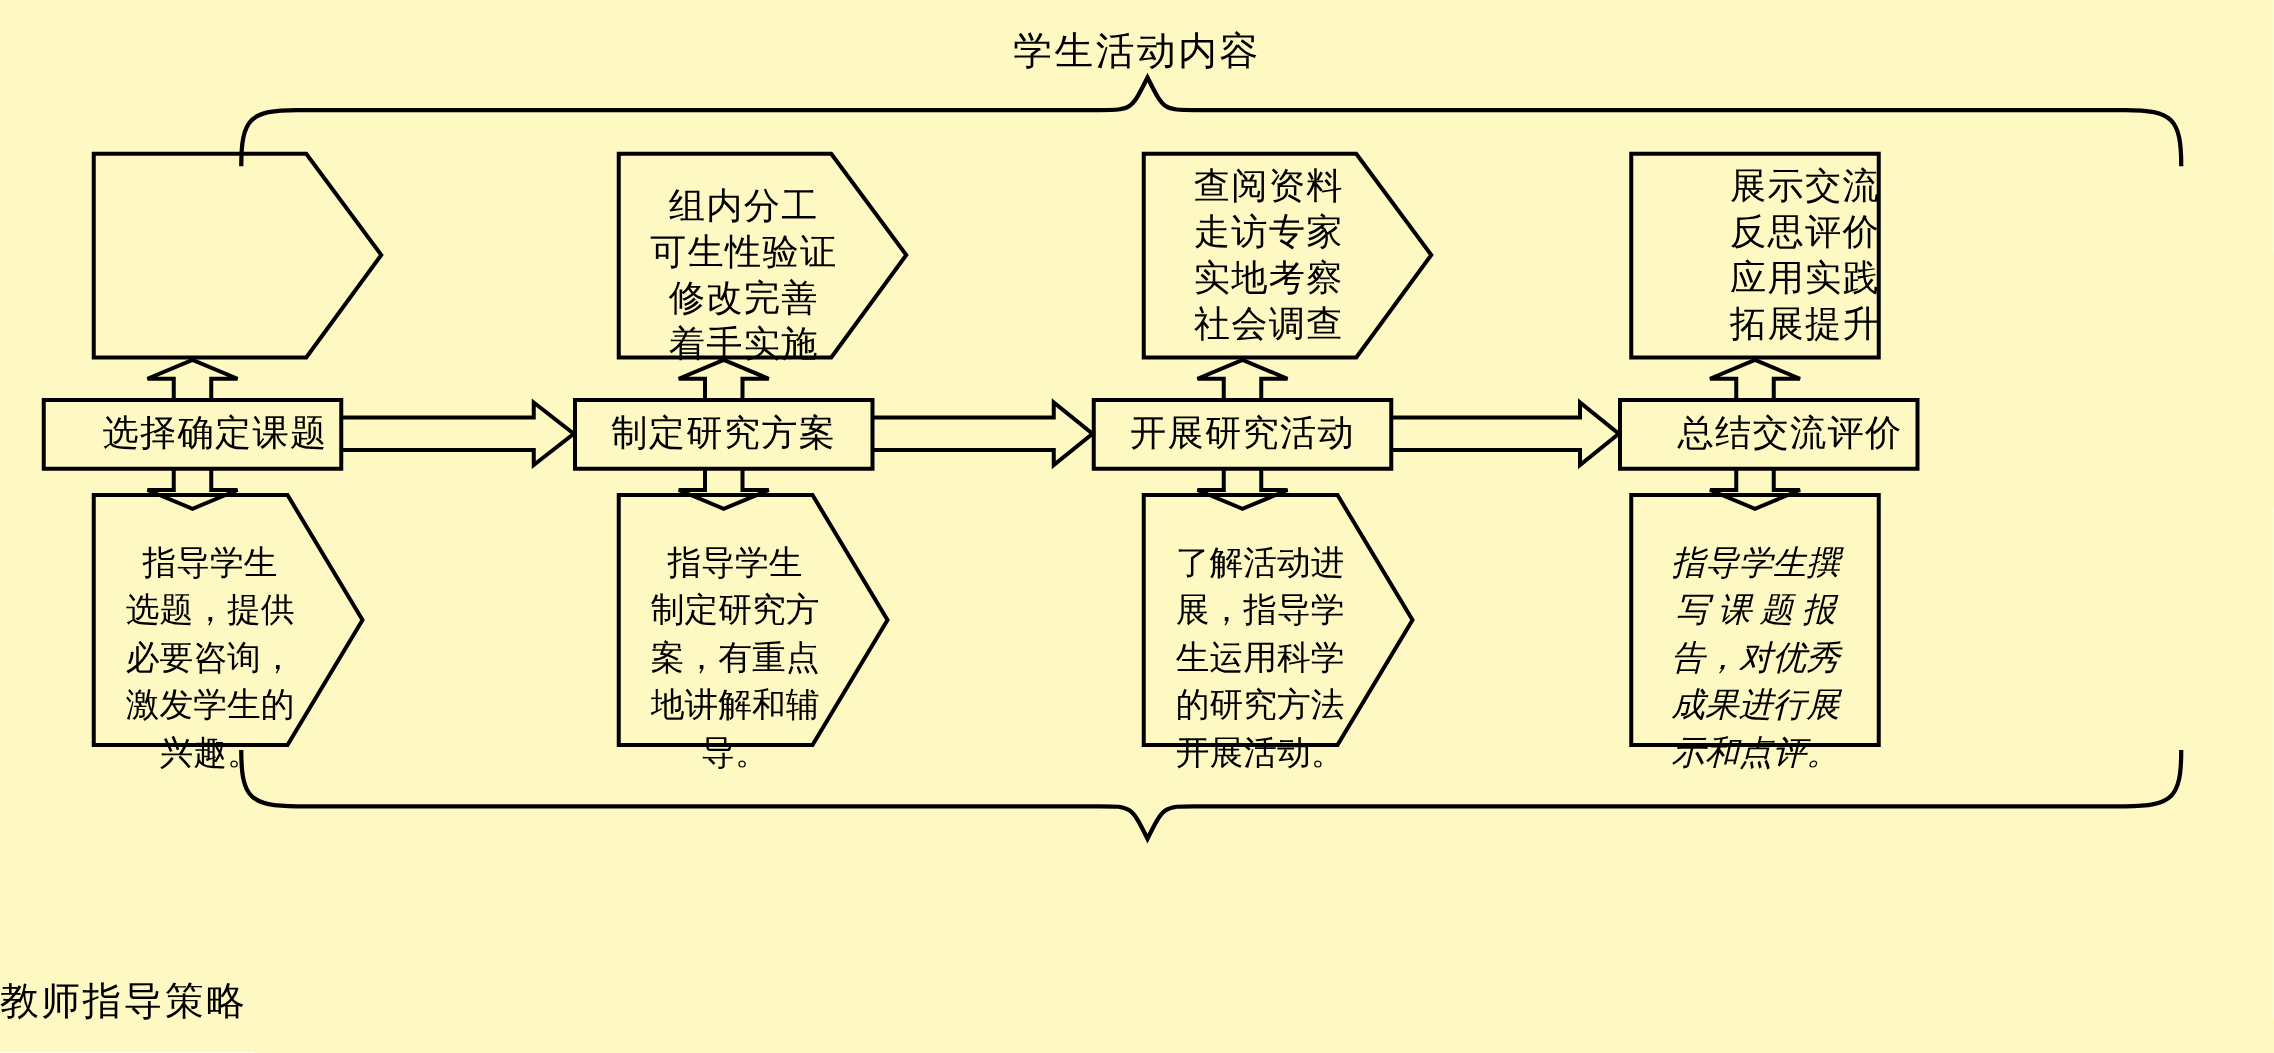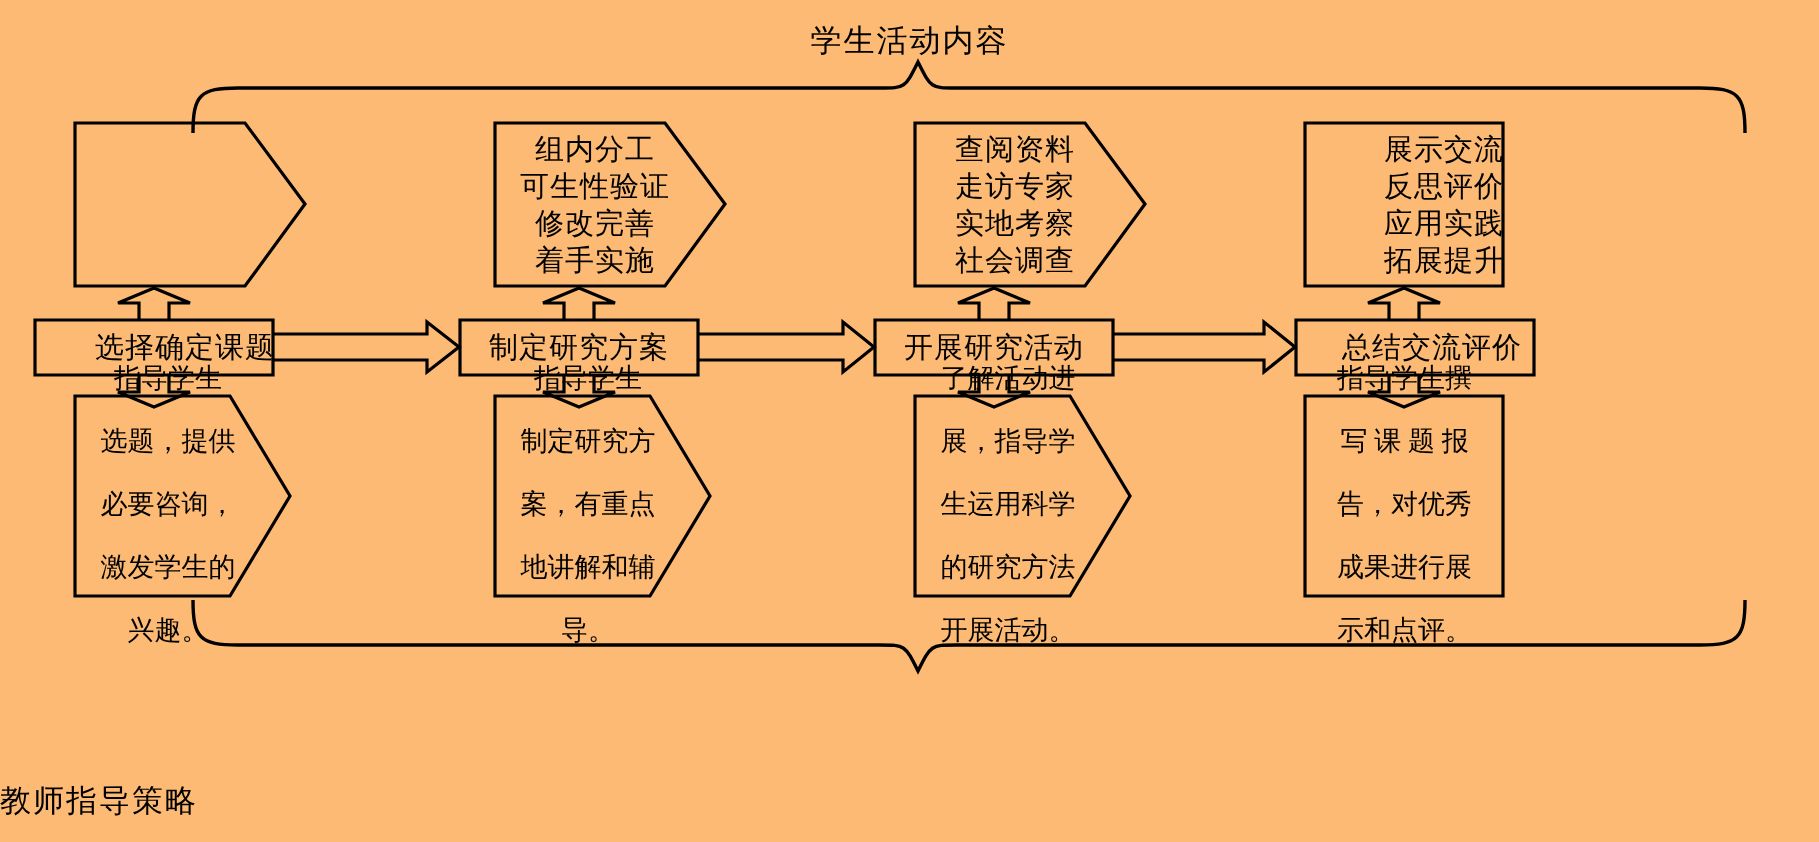--- a/index.html
+++ b/index.html
@@ -1,30 +1,30 @@
 <!DOCTYPE html>
 <html><head>
 <meta charset="utf-8">
 <style>
   html,body{margin:0;padding:0;background:#ffffff;}
   body{width:1819px;height:842px;font-family:"Liberation Serif","DejaVu Serif",serif;color:#000;}
-  #stage{position:relative;width:1819px;height:842px;overflow:hidden;background:#fdba74;}
+  #stage{position:relative;width:1819px;height:842px;overflow:hidden;background:#fef9c3;}
 
   .lbl{position:absolute;font-size:31px;letter-spacing:2px;white-space:nowrap;color:#000;}
   #top-title{left:0;right:0;top:20px;text-align:center;}
   #bottom-title{left:0;right:0;top:780px;text-align:left;}
 
   svg.layer{position:absolute;left:0;top:0;width:1819px;height:842px;}
 
   .cell{position:absolute;display:flex;flex-direction:column;align-items:center;justify-content:center;}
   .cell span{display:block;font-size:29px;line-height:37px;white-space:nowrap;letter-spacing:1px;}
 
   .toprow{top:123px;height:163px;}
   .midrow{top:320px;height:55px;}
-  .botrow{top:374px;height:260px;gap:25px;}
+  .botrow{top:396px;height:260px;}
 
   .midtext{font-size:29px;letter-spacing:2px;white-space:nowrap;}
   .botrow span{font-size:27px;line-height:38px;letter-spacing:0px;}
 </style>
 </head>
 <body>
 
 <div id="stage">
 
   <svg class="layer" viewBox="0 0 1819 842">
@@ -62,40 +62,40 @@
       <path d="M 273,334 L 427,334 L 427,322 L 459,347 L 427,372 L 427,360 L 273,360"></path>
       <path d="M 698,334 L 843,334 L 843,322 L 874,347 L 843,372 L 843,360 L 698,360"></path>
       <path d="M 1113,334 L 1264,334 L 1264,322 L 1295,347 L 1264,372 L 1264,360 L 1113,360"></path>
 
     </g>
   </svg>
 
   <div class="lbl" id="top-title">学生活动内容</div>
   <div class="lbl" id="bottom-title">教师指导策略</div>
 
-  <div class="cell toprow" style="left:495px;width:200px;">
+  <div class="cell toprow" style="left:495px;width:200px;margin-top:16px;">
     <span>组内分工</span>
     <span>可生性验证</span>
     <span>修改完善</span>
     <span>着手实施</span>
   </div>
   <div class="cell toprow" style="left:915px;width:200px;">
     <span>查阅资料</span>
     <span>走访专家</span>
     <span>实地考察</span>
     <span>社会调查</span>
   </div>
   <div class="cell toprow" style="left:1305px;width:198px;padding-left:40px;">
     <span>展示交流</span>
     <span>反思评价</span>
     <span>应用实践</span>
     <span>拓展提升</span>
   </div>
 
-  <div class="cell midrow" style="left:48px;width:274px;">
+  <div class="cell midrow" style="left:35px;width:274px;">
     <span class="midtext">选择确定课题</span>
   </div>
   <div class="cell midrow" style="left:460px;width:238px;">
     <span class="midtext">制定研究方案</span>
   </div>
   <div class="cell midrow" style="left:875px;width:238px;">
     <span class="midtext">开展研究活动</span>
   </div>
   <div class="cell midrow" style="left:1296px;width:272px;">
     <span class="midtext">总结交流评价</span>
@@ -115,21 +115,21 @@
     <span>地讲解和辅</span>
     <span>导。</span>
   </div>
   <div class="cell botrow" style="left:928px;width:160px;">
     <span>了解活动进</span>
     <span>展，指导学</span>
     <span>生运用科学</span>
     <span>的研究方法</span>
     <span>开展活动。</span>
   </div>
-  <div class="cell botrow" style="left:1322px;width:165px;">
+  <div class="cell botrow" style="left:1322px;width:165px;font-style:italic;">
     <span>指导学生撰</span>
     <span>写 课 题 报</span>
     <span>告，对优秀</span>
     <span>成果进行展</span>
     <span>示和点评。</span>
   </div>
 
 </div>
 
 </body></html>

